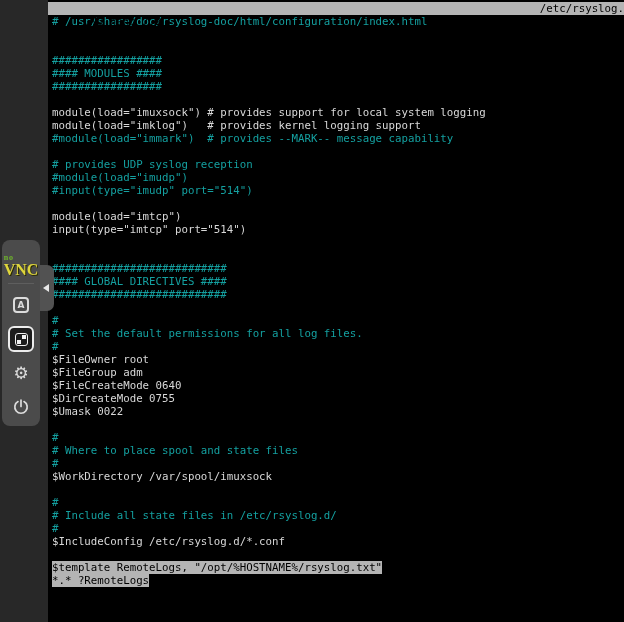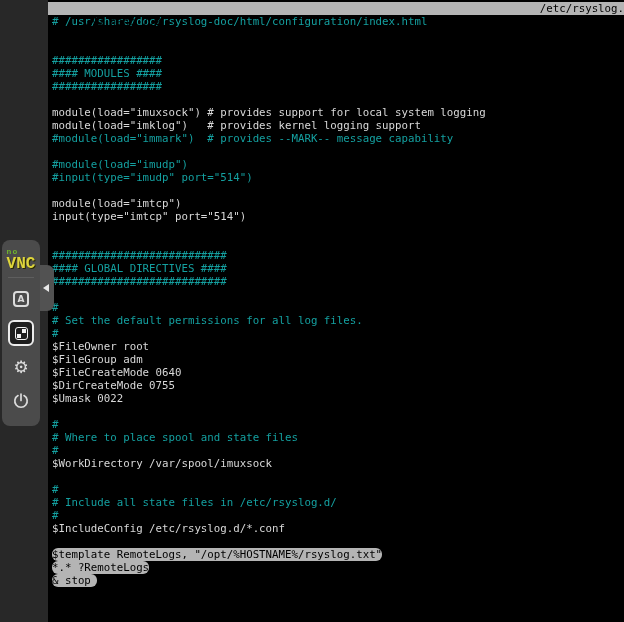--- a/index.html
+++ b/index.html
@@ -16,28 +16,28 @@
   #terminal{position:absolute; left:48px; top:0; width:576px; height:622px;
             background:var(--terminal-bg); overflow:hidden;}
   .titlebar{position:relative; margin-top:2px; height:13px; background:var(--titlebar-bg);
             color:#000; font-size:10.75px; line-height:13px; white-space:pre;}
   .titlebar-left{padding-left:10px;text-decoration:underline;}
   .titlebar-right{position:absolute; right:0; top:0;}
   #term-content{padding-left:4px;}
   .term-line{height:13px; font-size:10.75px; line-height:13px; white-space:pre;}
   .term-line.comment{color:var(--comment);}
   .term-line.normal{color:var(--text);}
-  .sel{background:var(--selection-bg); color:#000;border-radius:6px;}
+  .sel{background:var(--selection-bg); color:#000;}
   .sel.cursor::after{content:"\00a0";}
 
   
   #vnc-panel{position:absolute; left:2px; top:240px; width:38px; height:186px;
              background:var(--panel-bg); border-radius:8px;
              display:flex; flex-direction:column; align-items:center; z-index:3;}
-  .vnc-logo{margin-top:8px; line-height:1; font-family:Liberation Mono, monospace;
+  .vnc-logo{margin-top:14px; line-height:1; font-family:Liberation Serif, serif;
             font-weight:bold; text-align:left;}
   .vnc-logo .no{display:block; color:var(--logo-green); font-size:8px; letter-spacing:1px;}
   .vnc-logo .vnc{display:block; color:var(--logo-yellow); font-size:16px;
                  text-shadow:1px 1px 0 #2a2a00;}
   .panel-divider{width:26px; height:1px; background:#5e5e5e; margin-top:5px;}
   .vnc-btn{width:26px; height:26px; margin-top:8px; display:flex;
            align-items:center; justify-content:center; cursor:pointer;}
   .vnc-btn:first-of-type{margin-top:6px;}
   .vnc-btn.active{background:#1d1d1d; border:2px solid #ececec; border-radius:6px;}
   .keycap{width:16px; height:16px; border:2px solid var(--icon); border-radius:4px;
@@ -71,20 +71,21 @@
       <div class="term-line normal"></div>
       <div class="term-line normal"></div>
       <div class="term-line comment">#################</div>
       <div class="term-line comment">#### MODULES ####</div>
       <div class="term-line comment">#################</div>
       <div class="term-line normal"></div>
       <div class="term-line normal">module(load="imuxsock") # provides support for local system logging</div>
       <div class="term-line normal">module(load="imklog")   # provides kernel logging support</div>
       <div class="term-line comment">#module(load="immark")  # provides --MARK-- message capability</div>
       <div class="term-line normal"></div>
+      <div class="term-line comment"># provides UDP syslog reception</div>
       <div class="term-line comment">#module(load="imudp")</div>
       <div class="term-line comment">#input(type="imudp" port="514")</div>
       <div class="term-line normal"></div>
       <div class="term-line normal">module(load="imtcp")</div>
       <div class="term-line normal">input(type="imtcp" port="514")</div>
       <div class="term-line normal"></div>
       <div class="term-line normal"></div>
       <div class="term-line comment">###########################</div>
       <div class="term-line comment">#### GLOBAL DIRECTIVES ####</div>
       <div class="term-line comment">###########################</div>
@@ -103,21 +104,20 @@
       <div class="term-line comment">#</div>
       <div class="term-line normal">$WorkDirectory /var/spool/imuxsock</div>
       <div class="term-line normal"></div>
       <div class="term-line comment">#</div>
       <div class="term-line comment"># Include all state files in /etc/rsyslog.d/</div>
       <div class="term-line comment">#</div>
       <div class="term-line normal">$IncludeConfig /etc/rsyslog.d/*.conf</div>
       <div class="term-line normal"></div>
       <div class="term-line normal"><span class="sel">$template RemoteLogs, "/opt/%HOSTNAME%/rsyslog.txt"</span></div>
       <div class="term-line normal"><span class="sel">*.* ?RemoteLogs</span></div>
-      <div class="term-line normal"><span class="sel cursor">&amp; stop</span></div>
     </div>
 </div>
 
 <div id="vnc-panel">
   <div class="vnc-logo">
     <span class="no">no</span>
     <span class="vnc">VNC</span>
   </div>
   <div class="panel-divider"></div>
 

